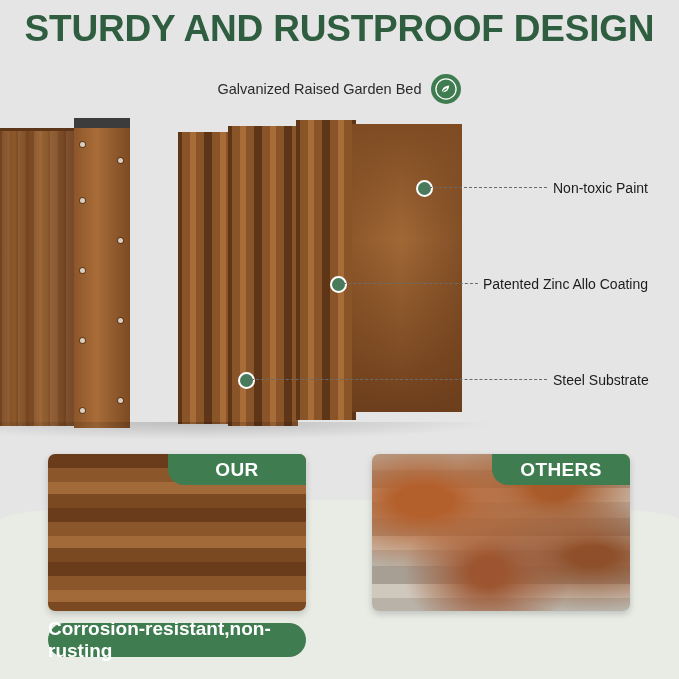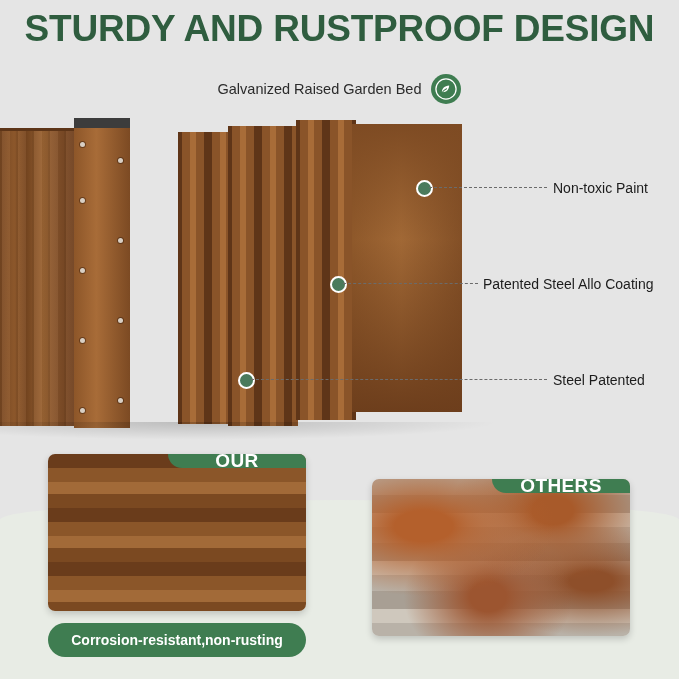--- a/index.html
+++ b/index.html
@@ -117,36 +117,35 @@
   .card.our{left:48px;
     background:repeating-linear-gradient(180deg,#6a3c1b 0 14px,#8b5629 14px 28px,#a26a38 28px 40px,#7b4921 40px 54px);
   }
   .card.others{left:372px;
     background:
       radial-gradient(ellipse at 20% 30%, #b4602c 0 10%, rgba(180,96,44,0) 45%),
       radial-gradient(ellipse at 70% 20%, #a85a2a 0 8%, rgba(168,90,42,0) 40%),
       radial-gradient(ellipse at 45% 75%, #9c5530 0 9%, rgba(156,85,48,0) 42%),
       radial-gradient(ellipse at 85% 65%, #8e4f2a 0 7%, rgba(142,79,42,0) 38%),
       repeating-linear-gradient(180deg,#b9b2a8 0 16px,#a89f94 16px 34px,#cfc8bd 34px 48px);
-    margin-top: 25px;
   }
   .ribbon{
     position:absolute;top:0;right:0;
-    height:14px;min-width:138px;
+    height:31px;min-width:138px;
     background:#3f7d51;
     border-bottom-left-radius:16px;
     display:flex;align-items:center;justify-content:center;
     color:#fff;font-weight:bold;font-size:19px;letter-spacing:.4px;
     padding:1px 18px;box-sizing:border-box;
   }
   .caption{
     position:absolute;top:183px;height:34px;
     border-radius:17px;background:#3f7d51;color:#fff;
     display:flex;align-items:center;justify-content:center;
-    font-size:14px;font-weight:bold;
+    font-size:19px;font-weight:bold;
   }
   .caption.our{left:48px;width:258px;}
   .caption.others{left:372px;width:258px;}
 </style>
 </head>
 <body>
 
 <div class="page">
 
   <div class="title">STURDY AND RUSTPROOF DESIGN</div>
@@ -182,25 +181,25 @@
     <div class="sheet wavy s3"></div>
     <div class="sheet s4"></div>
     <div class="hero-shadow"></div>
 
     <span class="dot" style="left:416px;top:70px"></span>
     <span class="lead" style="left:429px;top:77px;width:118px"></span>
     <span class="callout-label" style="left:553px;top:70px">Non-toxic Paint</span>
 
     <span class="dot" style="left:330px;top:166px"></span>
     <span class="lead" style="left:343px;top:173px;width:135px"></span>
-    <span class="callout-label" style="left:483px;top:166px">Patented Steel Allo Coating</span>
+    <span class="callout-label" style="left:483px;top:166px">Patented Zinc Allo Coating</span>
 
     <span class="dot" style="left:238px;top:262px"></span>
     <span class="lead" style="left:251px;top:269px;width:296px"></span>
-    <span class="callout-label" style="left:553px;top:262px">Steel Patented</span>
+    <span class="callout-label" style="left:553px;top:262px">Steel Substrate</span>
   </div>
 
   <div class="cards">
     <div class="ground"></div>
 
     <div class="card our">
       <span class="ribbon">OUR</span>
     </div>
 
     <div class="card others">

